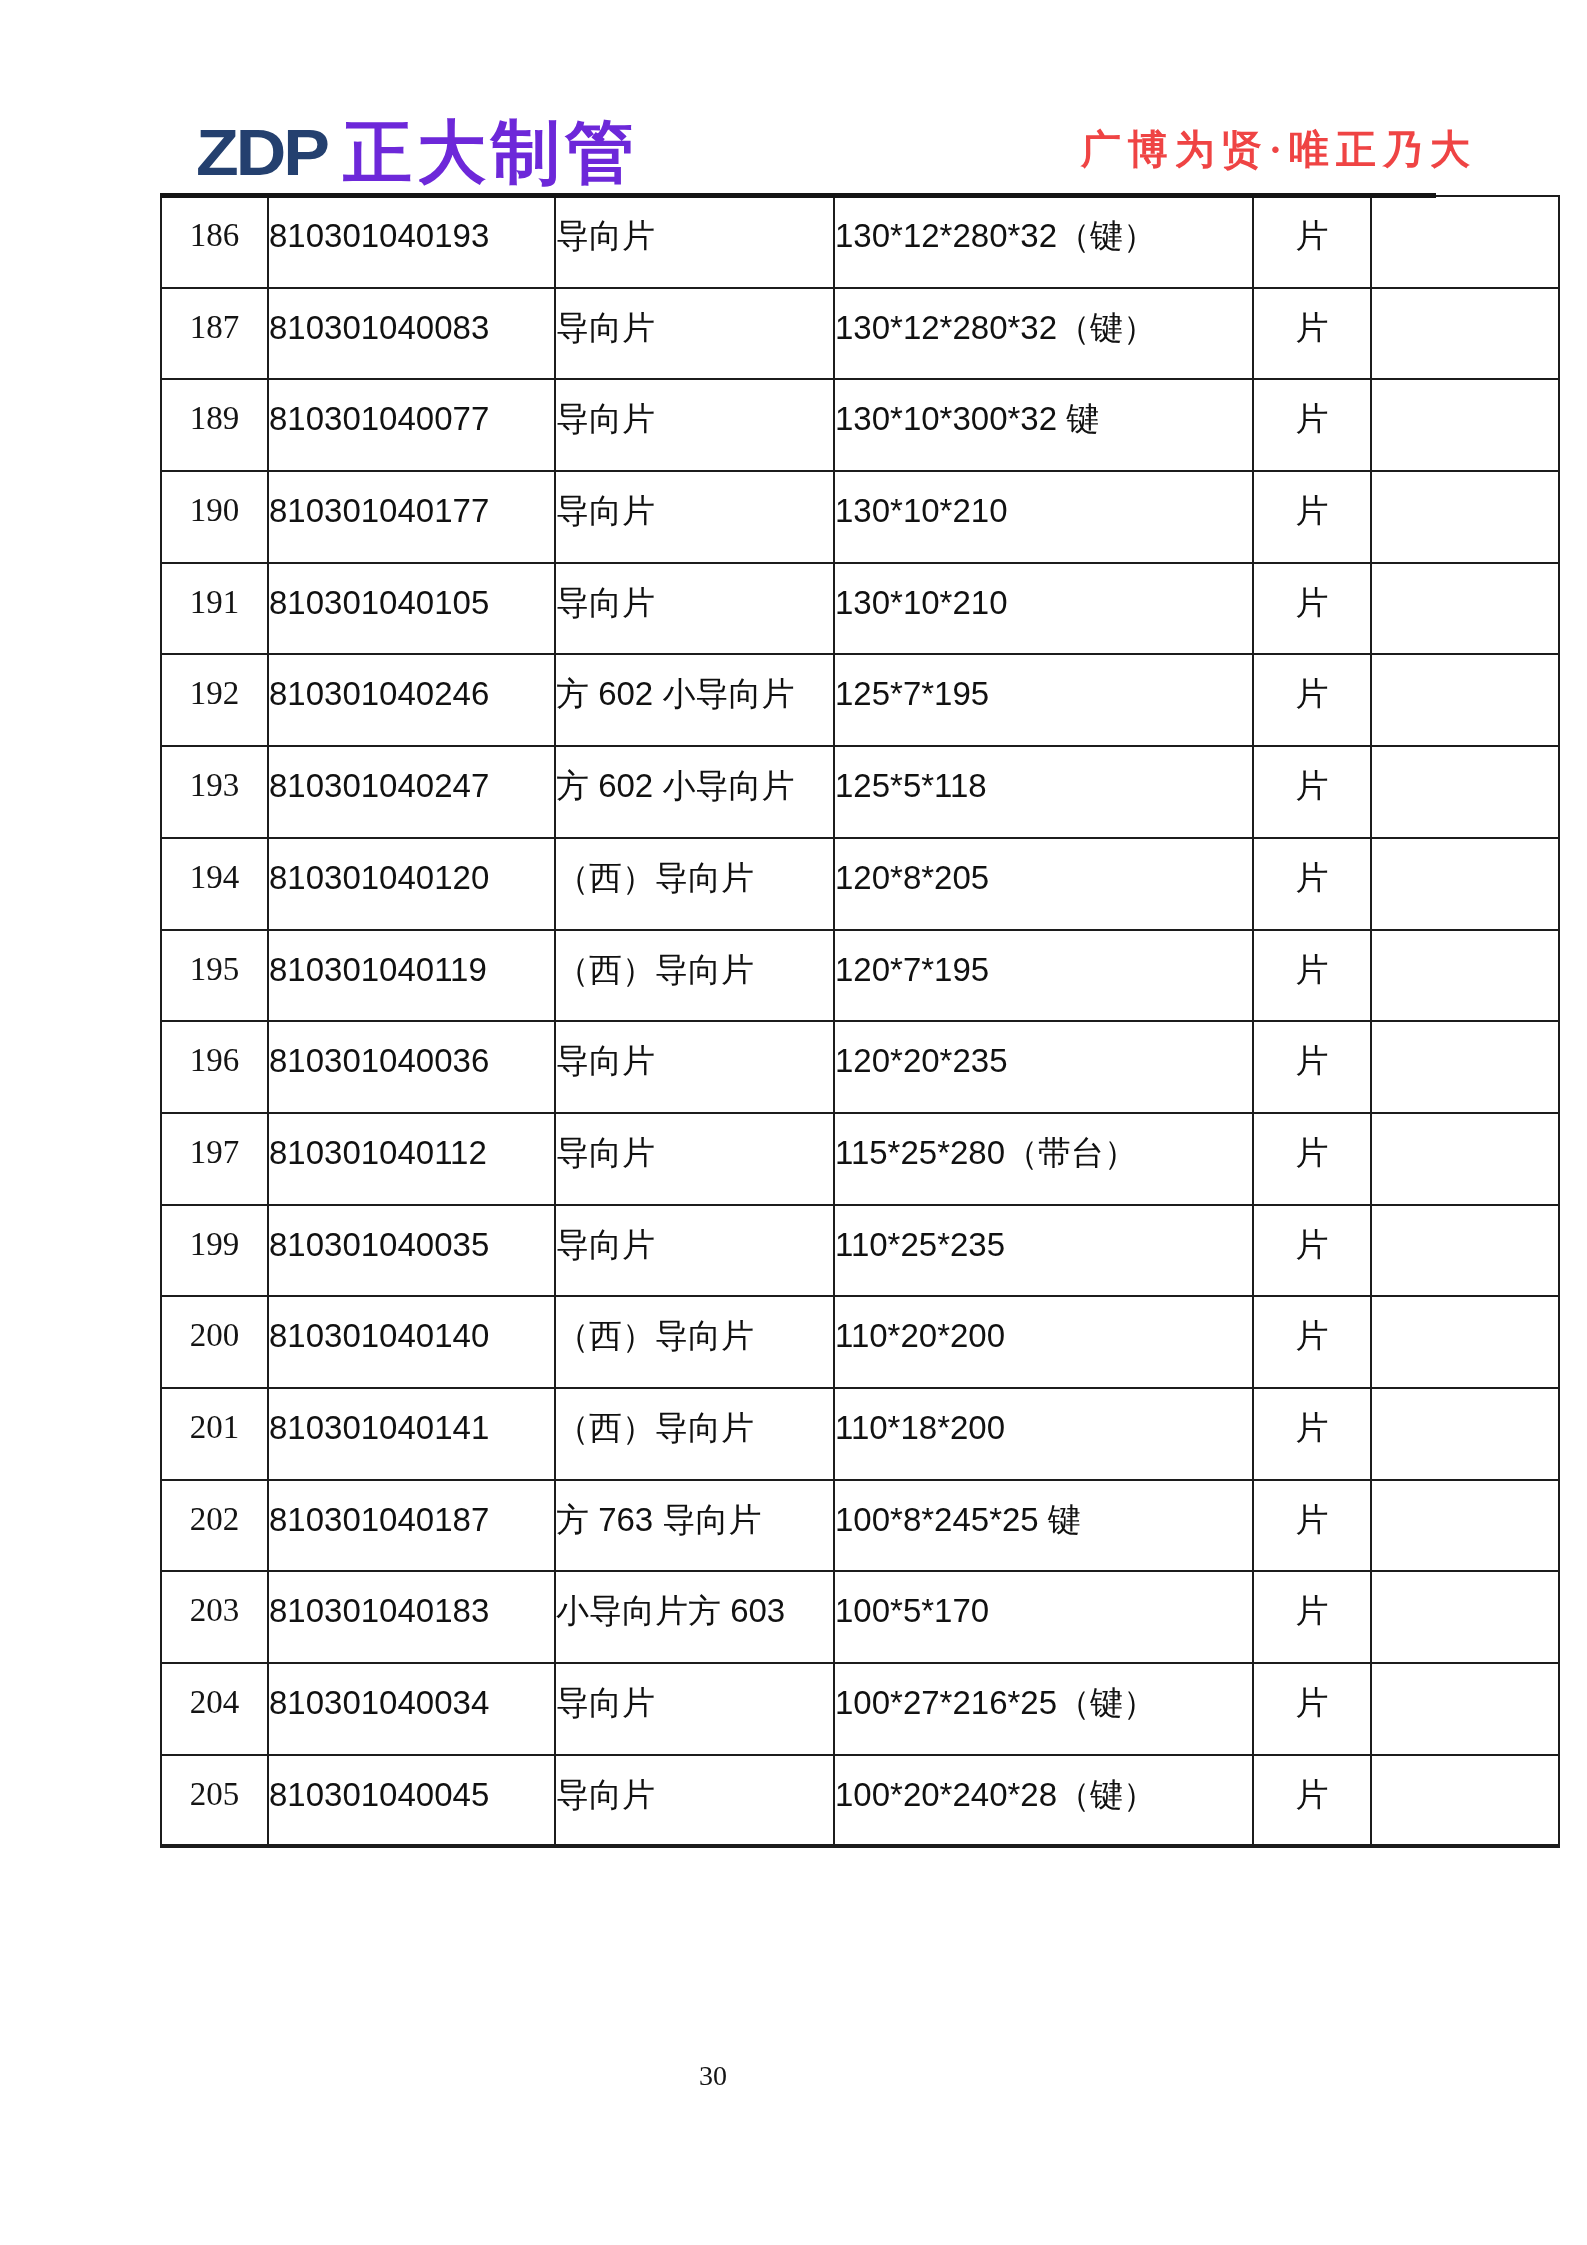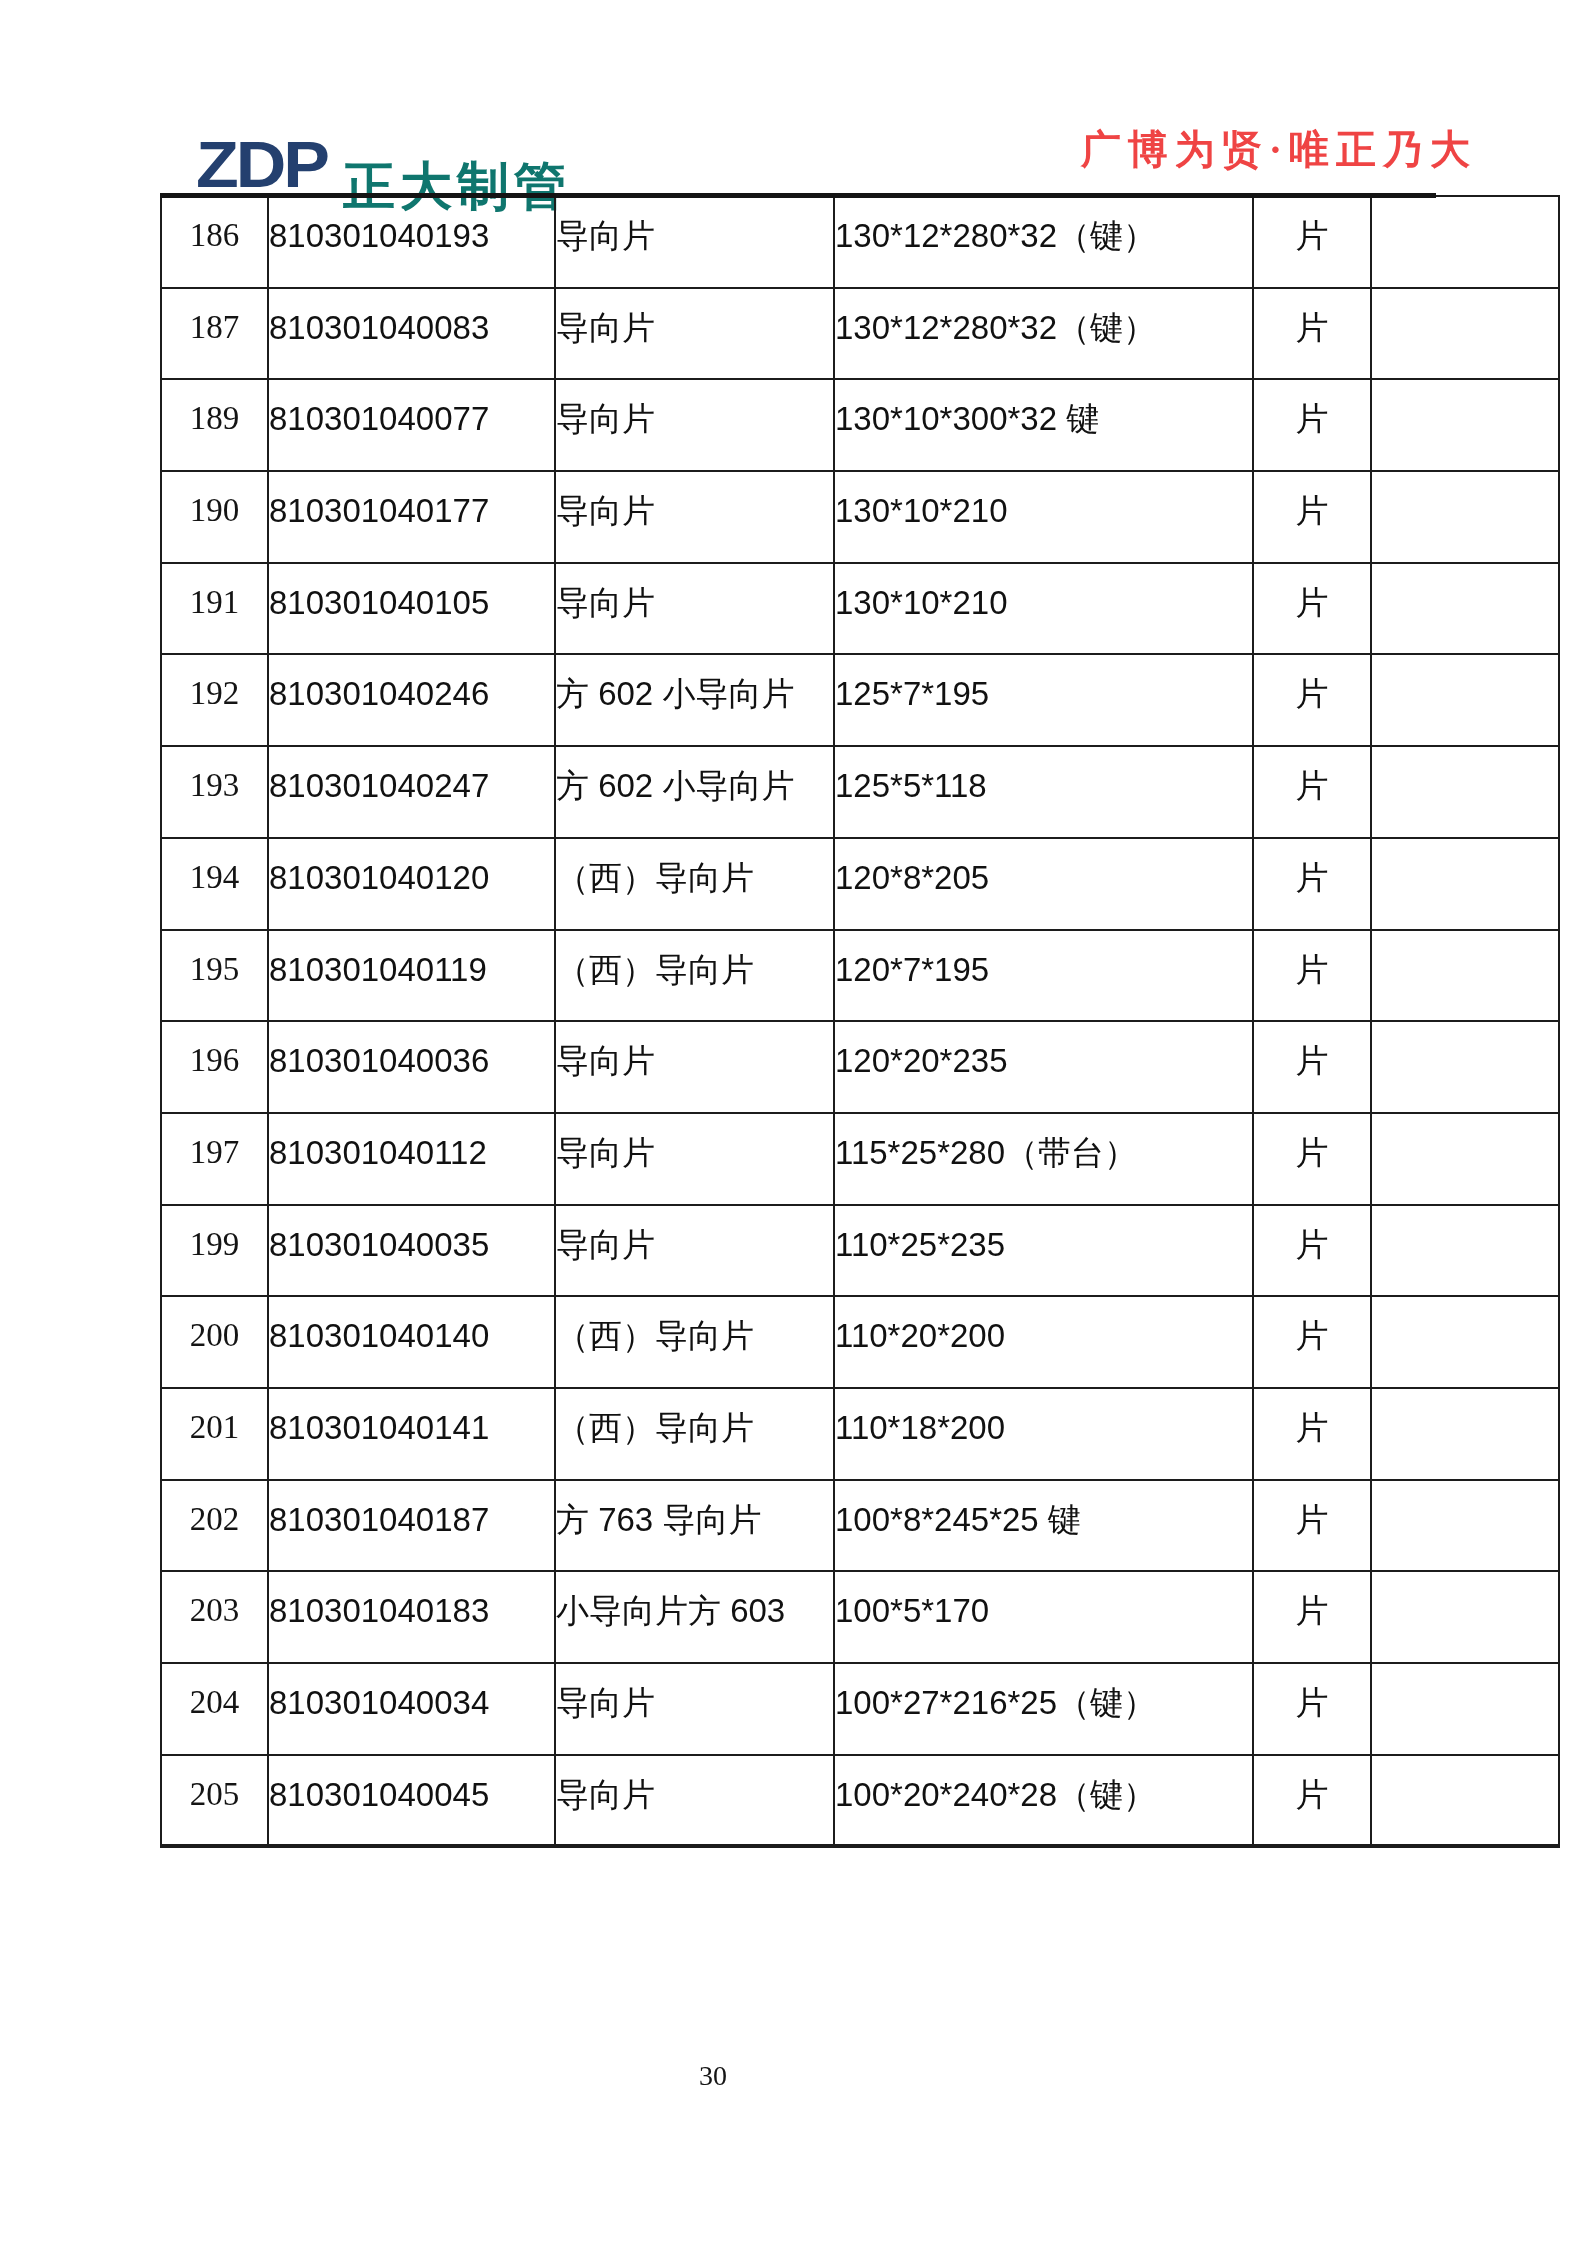--- a/index.html
+++ b/index.html
@@ -8,31 +8,31 @@
     background:#ffffff;
     position:relative;
     font-family:"Liberation Sans", sans-serif;
     color:#111;
   }
 
   
   .header { position:absolute; left:0; top:0; width:1587px; height:200px; }
   .logo-row {
     position:absolute; left:196px; top:118px;
-    display:flex; align-items:center; gap:16px;
+    display:flex; align-items:flex-start; gap:16px;
   }
   .logo-zdp {
     font-family:"Liberation Sans", sans-serif;
     font-weight:900; font-size:70px; line-height:1;
     color:#24406f; letter-spacing:-3px;
     transform:scaleY(0.92);
   }
   .brand {
-    font-weight:900; font-size:52px; line-height:1;
-    color:#0f766e; letter-spacing:5px;margin-top:42px;
+    font-weight:900; font-size:69px; line-height:1;
+    color:#6d28d9; letter-spacing:5px;
   }
   .slogan {
     position:absolute; right:110px; top:130px;
     font-family:"Liberation Serif", serif;
     font-weight:700; font-size:40px; line-height:1;
     color:#ef4444; letter-spacing:7px;
   }
 
   
   .table-wrap { position:absolute; left:160px; top:195px; }

